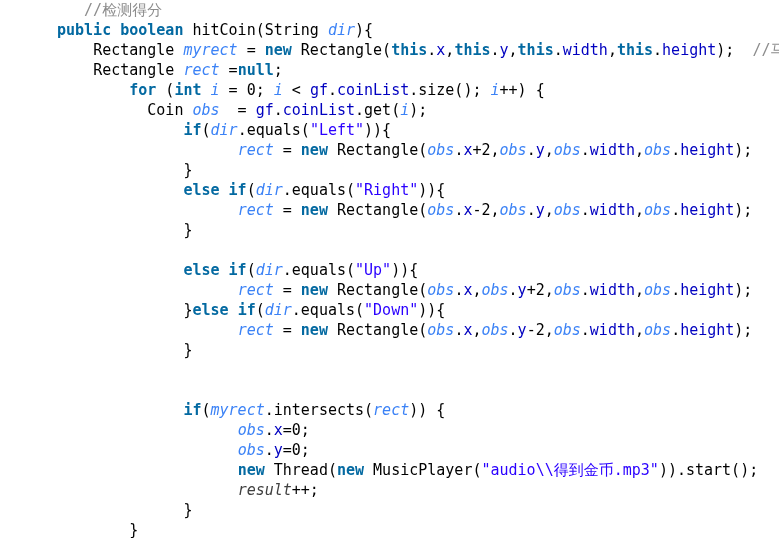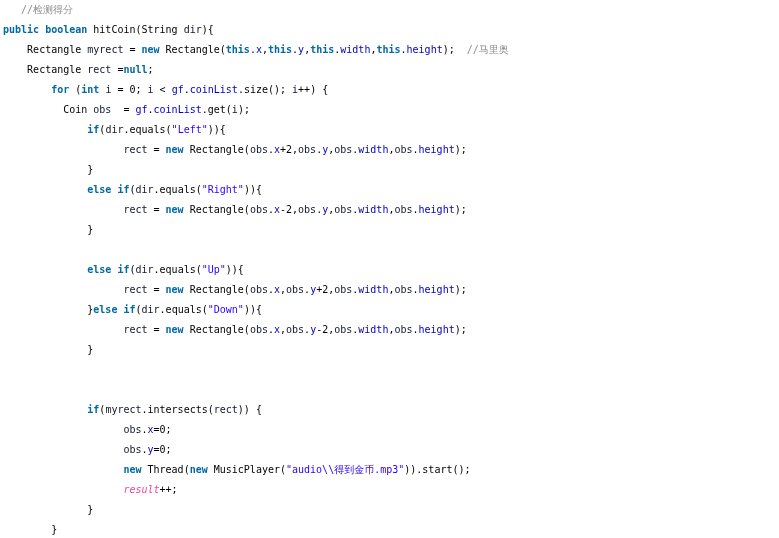--- a/index.html
+++ b/index.html
@@ -19,36 +19,37 @@
     width: 779px;
     height: 538px;
     background: #ffffff;
     padding: 0;
     box-sizing: border-box;
   }
   .code-line {
     display: block;
     white-space: pre;
     font-family: "DejaVu Sans Mono", "Liberation Mono", monospace;
-    font-size: 10px;
+    font-size: 15px;
     line-height: 20px;
     height: 20px;
     color: #000000;
-    padding-left: 3px;
+    padding-left: 21px;
+    margin-left: 36px;
   }
   .code-line.blank {
     color: transparent;
   }
   
   .tok-plain    { color: #000000; }
   .tok-keyword  { color: #0369a1; font-weight: bold; }
   .tok-string   { color: #2a00ff; }
   .tok-comment  { color: #8c8c8c; }
   .tok-field    { color: #0000c0; }
-  .tok-field-it { color: #ec4899; font-style: italic; }
-  .tok-local    { color: #0f172a; }
+  .tok-field-it { color: #404040; font-style: italic; }
+  .tok-local    { color: #3b82f6; font-style: italic; }
 </style>
 </head>
 <body>
 
 <div id="code-view">
   <pre id="code-lines" style="margin:0;padding:0;"><div class="code-line">   <span class="tok-comment">//检测得分</span></div><div class="code-line"><span class="tok-keyword">public</span><span class="tok-plain"> </span><span class="tok-keyword">boolean</span><span class="tok-plain"> hitCoin(String </span><span class="tok-local">dir</span><span class="tok-plain">){</span></div><div class="code-line">    <span class="tok-plain">Rectangle </span><span class="tok-local">myrect</span><span class="tok-plain"> = </span><span class="tok-keyword">new</span><span class="tok-plain"> Rectangle(</span><span class="tok-keyword">this</span><span class="tok-plain">.</span><span class="tok-field">x</span><span class="tok-plain">,</span><span class="tok-keyword">this</span><span class="tok-plain">.</span><span class="tok-field">y</span><span class="tok-plain">,</span><span class="tok-keyword">this</span><span class="tok-plain">.</span><span class="tok-field">width</span><span class="tok-plain">,</span><span class="tok-keyword">this</span><span class="tok-plain">.</span><span class="tok-field">height</span><span class="tok-plain">);  </span><span class="tok-comment">//马里奥</span></div><div class="code-line">    <span class="tok-plain">Rectangle </span><span class="tok-local">rect</span><span class="tok-plain"> =</span><span class="tok-keyword">null</span><span class="tok-plain">;</span></div><div class="code-line">        <span class="tok-keyword">for</span><span class="tok-plain"> (</span><span class="tok-keyword">int</span><span class="tok-plain"> </span><span class="tok-local">i</span><span class="tok-plain"> = 0; </span><span class="tok-local">i</span><span class="tok-plain"> &lt; </span><span class="tok-field">gf</span><span class="tok-plain">.</span><span class="tok-field">coinList</span><span class="tok-plain">.size(); </span><span class="tok-local">i</span><span class="tok-plain">++) {</span></div><div class="code-line">          <span class="tok-plain">Coin </span><span class="tok-local">obs</span><span class="tok-plain">  = </span><span class="tok-field">gf</span><span class="tok-plain">.</span><span class="tok-field">coinList</span><span class="tok-plain">.get(</span><span class="tok-local">i</span><span class="tok-plain">);</span></div><div class="code-line">              <span class="tok-keyword">if</span><span class="tok-plain">(</span><span class="tok-local">dir</span><span class="tok-plain">.equals(</span><span class="tok-string">"Left"</span><span class="tok-plain">)){</span></div><div class="code-line">                    <span class="tok-local">rect</span><span class="tok-plain"> = </span><span class="tok-keyword">new</span><span class="tok-plain"> Rectangle(</span><span class="tok-local">obs</span><span class="tok-plain">.</span><span class="tok-field">x</span><span class="tok-plain">+2,</span><span class="tok-local">obs</span><span class="tok-plain">.</span><span class="tok-field">y</span><span class="tok-plain">,</span><span class="tok-local">obs</span><span class="tok-plain">.</span><span class="tok-field">width</span><span class="tok-plain">,</span><span class="tok-local">obs</span><span class="tok-plain">.</span><span class="tok-field">height</span><span class="tok-plain">);</span></div><div class="code-line">              <span class="tok-plain">}</span></div><div class="code-line">              <span class="tok-keyword">else</span><span class="tok-plain"> </span><span class="tok-keyword">if</span><span class="tok-plain">(</span><span class="tok-local">dir</span><span class="tok-plain">.equals(</span><span class="tok-string">"Right"</span><span class="tok-plain">)){</span></div><div class="code-line">                    <span class="tok-local">rect</span><span class="tok-plain"> = </span><span class="tok-keyword">new</span><span class="tok-plain"> Rectangle(</span><span class="tok-local">obs</span><span class="tok-plain">.</span><span class="tok-field">x</span><span class="tok-plain">-2,</span><span class="tok-local">obs</span><span class="tok-plain">.</span><span class="tok-field">y</span><span class="tok-plain">,</span><span class="tok-local">obs</span><span class="tok-plain">.</span><span class="tok-field">width</span><span class="tok-plain">,</span><span class="tok-local">obs</span><span class="tok-plain">.</span><span class="tok-field">height</span><span class="tok-plain">);</span></div><div class="code-line">              <span class="tok-plain">}</span></div><div class="code-line blank"> </div><div class="code-line">              <span class="tok-keyword">else</span><span class="tok-plain"> </span><span class="tok-keyword">if</span><span class="tok-plain">(</span><span class="tok-local">dir</span><span class="tok-plain">.equals(</span><span class="tok-string">"Up"</span><span class="tok-plain">)){</span></div><div class="code-line">                    <span class="tok-local">rect</span><span class="tok-plain"> = </span><span class="tok-keyword">new</span><span class="tok-plain"> Rectangle(</span><span class="tok-local">obs</span><span class="tok-plain">.</span><span class="tok-field">x</span><span class="tok-plain">,</span><span class="tok-local">obs</span><span class="tok-plain">.</span><span class="tok-field">y</span><span class="tok-plain">+2,</span><span class="tok-local">obs</span><span class="tok-plain">.</span><span class="tok-field">width</span><span class="tok-plain">,</span><span class="tok-local">obs</span><span class="tok-plain">.</span><span class="tok-field">height</span><span class="tok-plain">);</span></div><div class="code-line">              <span class="tok-plain">}</span><span class="tok-keyword">else</span><span class="tok-plain"> </span><span class="tok-keyword">if</span><span class="tok-plain">(</span><span class="tok-local">dir</span><span class="tok-plain">.equals(</span><span class="tok-string">"Down"</span><span class="tok-plain">)){</span></div><div class="code-line">                    <span class="tok-local">rect</span><span class="tok-plain"> = </span><span class="tok-keyword">new</span><span class="tok-plain"> Rectangle(</span><span class="tok-local">obs</span><span class="tok-plain">.</span><span class="tok-field">x</span><span class="tok-plain">,</span><span class="tok-local">obs</span><span class="tok-plain">.</span><span class="tok-field">y</span><span class="tok-plain">-2,</span><span class="tok-local">obs</span><span class="tok-plain">.</span><span class="tok-field">width</span><span class="tok-plain">,</span><span class="tok-local">obs</span><span class="tok-plain">.</span><span class="tok-field">height</span><span class="tok-plain">);</span></div><div class="code-line">              <span class="tok-plain">}</span></div><div class="code-line blank"> </div><div class="code-line blank"> </div><div class="code-line">              <span class="tok-keyword">if</span><span class="tok-plain">(</span><span class="tok-local">myrect</span><span class="tok-plain">.intersects(</span><span class="tok-local">rect</span><span class="tok-plain">)) {</span></div><div class="code-line">                    <span class="tok-local">obs</span><span class="tok-plain">.</span><span class="tok-field">x</span><span class="tok-plain">=0;</span></div><div class="code-line">                    <span class="tok-local">obs</span><span class="tok-plain">.</span><span class="tok-field">y</span><span class="tok-plain">=0;</span></div><div class="code-line">                    <span class="tok-keyword">new</span><span class="tok-plain"> Thread(</span><span class="tok-keyword">new</span><span class="tok-plain"> MusicPlayer(</span><span class="tok-string">"audio\\得到金币.mp3"</span><span class="tok-plain">)).start();</span></div><div class="code-line">                    <span class="tok-field-it">result</span><span class="tok-plain">++;</span></div><div class="code-line">              <span class="tok-plain">}</span></div><div class="code-line">        <span class="tok-plain">}</span></div></pre>
 </div>
 
 </body></html>

